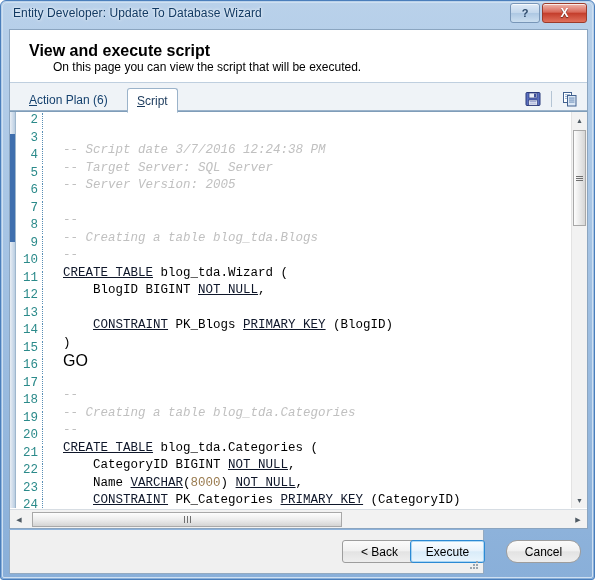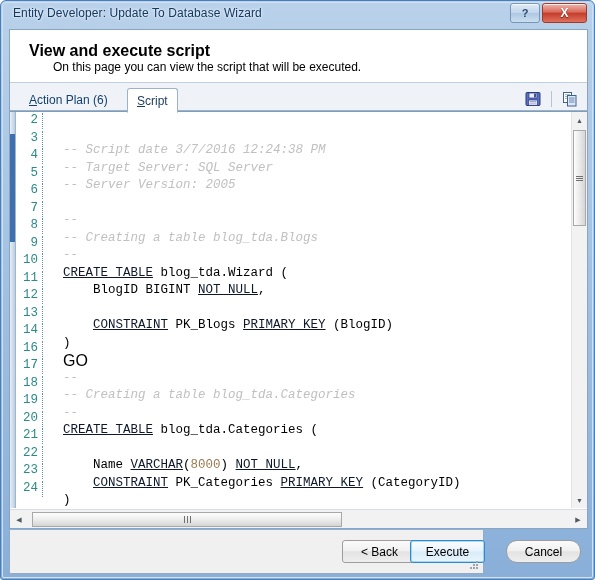--- a/index.html
+++ b/index.html
@@ -489,25 +489,26 @@
           <div class="code-line"><span class="lnum">5</span><span class="lsep"></span><span class="ltext"></span></div>
           <div class="code-line"><span class="lnum">6</span><span class="lsep"></span><span class="ltext"><span class="cmt">--</span></span></div>
           <div class="code-line"><span class="lnum">7</span><span class="lsep"></span><span class="ltext"><span class="cmt">-- Creating a table blog_tda.Blogs</span></span></div>
           <div class="code-line"><span class="lnum">8</span><span class="lsep"></span><span class="ltext"><span class="cmt">--</span></span></div>
           <div class="code-line"><span class="lnum">9</span><span class="lsep"></span><span class="ltext"><span class="kw">CREATE TABLE</span><span> blog_tda.Wizard (</span></span></div>
           <div class="code-line"><span class="lnum">10</span><span class="lsep"></span><span class="ltext"><span>    BlogID BIGINT </span><span class="kw">NOT NULL</span><span>,</span></span></div>
           <div class="code-line"><span class="lnum">11</span><span class="lsep"></span></div>
           <div class="code-line"><span class="lnum">12</span><span class="lsep"></span><span class="ltext"><span>    </span><span class="kw">CONSTRAINT</span><span> PK_Blogs </span><span class="kw">PRIMARY KEY</span><span> (BlogID)</span></span></div>
           <div class="code-line"><span class="lnum">13</span><span class="lsep"></span><span class="ltext"><span>)</span></span></div>
           <div class="code-line"><span class="lnum">14</span><span class="lsep"></span><span class="ltext"><span class="go">GO</span></span></div>
+          <div class="code-line"><span class="lnum">15</span><span class="lsep"></span><span class="ltext"></span></div>
           <div class="code-line"><span class="lnum">16</span><span class="lsep"></span><span class="ltext"><span class="cmt">--</span></span></div>
           <div class="code-line"><span class="lnum">17</span><span class="lsep"></span><span class="ltext"><span class="cmt">-- Creating a table blog_tda.Categories</span></span></div>
           <div class="code-line"><span class="lnum">18</span><span class="lsep"></span><span class="ltext"><span class="cmt">--</span></span></div>
           <div class="code-line"><span class="lnum">19</span><span class="lsep"></span><span class="ltext"><span class="kw">CREATE TABLE</span><span> blog_tda.Categories (</span></span></div>
-          <div class="code-line"><span class="lnum">20</span><span class="lsep"></span></div>
+          <div class="code-line"><span class="lnum">20</span><span class="lsep"></span><span class="ltext"><span>    CategoryID BIGINT </span><span class="kw">NOT NULL</span><span>,</span></span></div>
           <div class="code-line"><span class="lnum">21</span><span class="lsep"></span><span class="ltext"><span>    Name </span><span class="kw">VARCHAR</span><span>(</span><span class="num">8000</span><span>) </span><span class="kw">NOT NULL</span><span>,</span></span></div>
           <div class="code-line"><span class="lnum">22</span><span class="lsep"></span><span class="ltext"><span>    </span><span class="kw">CONSTRAINT</span><span> PK_Categories </span><span class="kw">PRIMARY KEY</span><span> (CategoryID)</span></span></div>
           <div class="code-line"><span class="lnum">23</span><span class="lsep"></span><span class="ltext"><span>)</span></span></div>
           <div class="code-line"><span class="lnum">24</span><span class="lsep"></span><span class="ltext"><span class="go">GO</span></span></div>
         </div>
 
       <div id="vscroll">
         <div class="sb-arrow" id="vs-up">▲</div>
         <div id="vs-thumb">
           <div>

